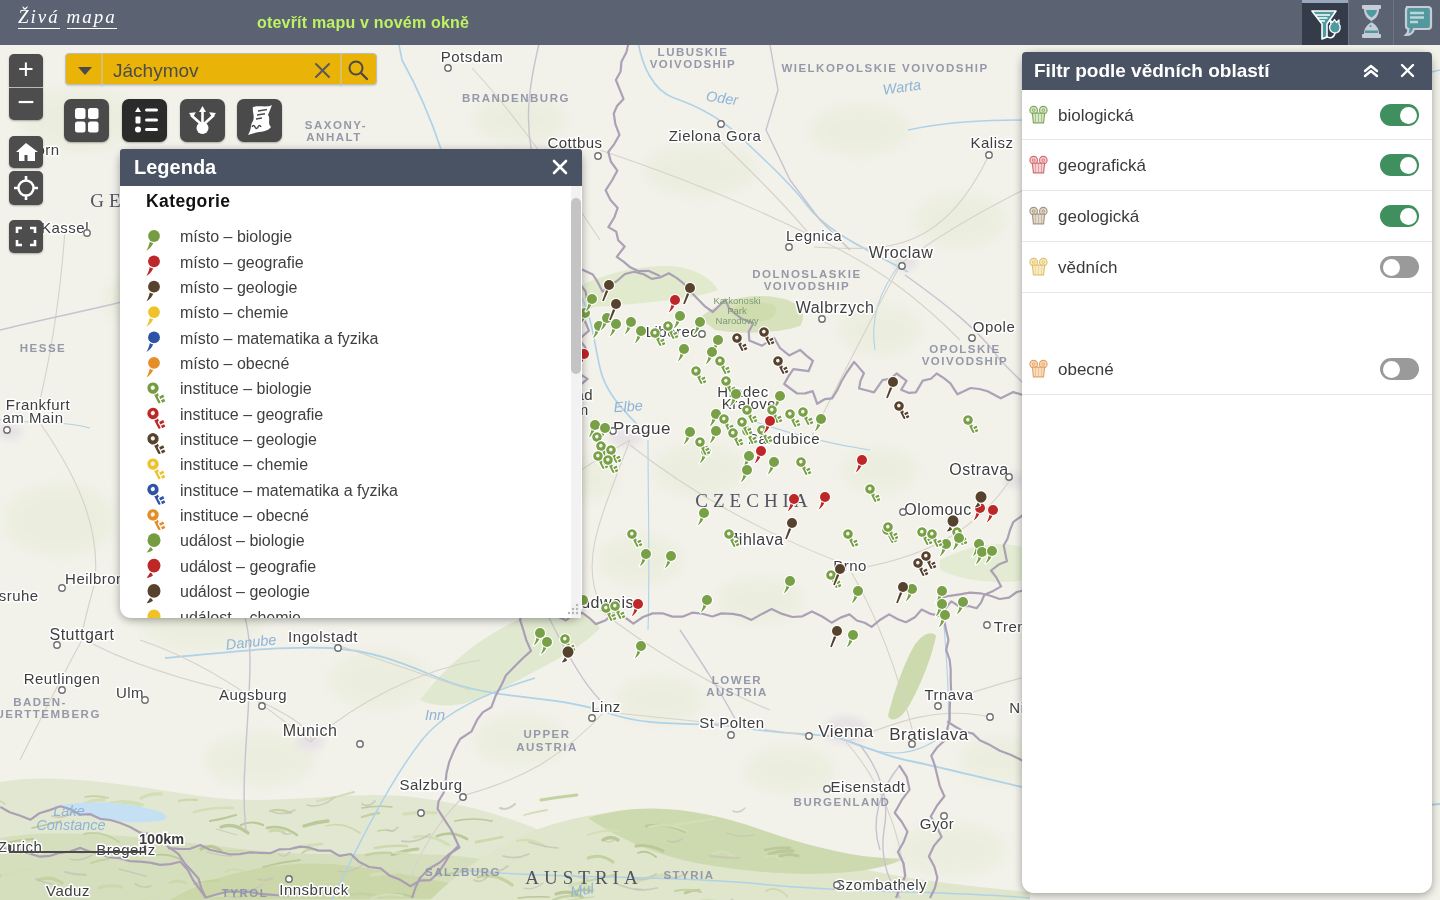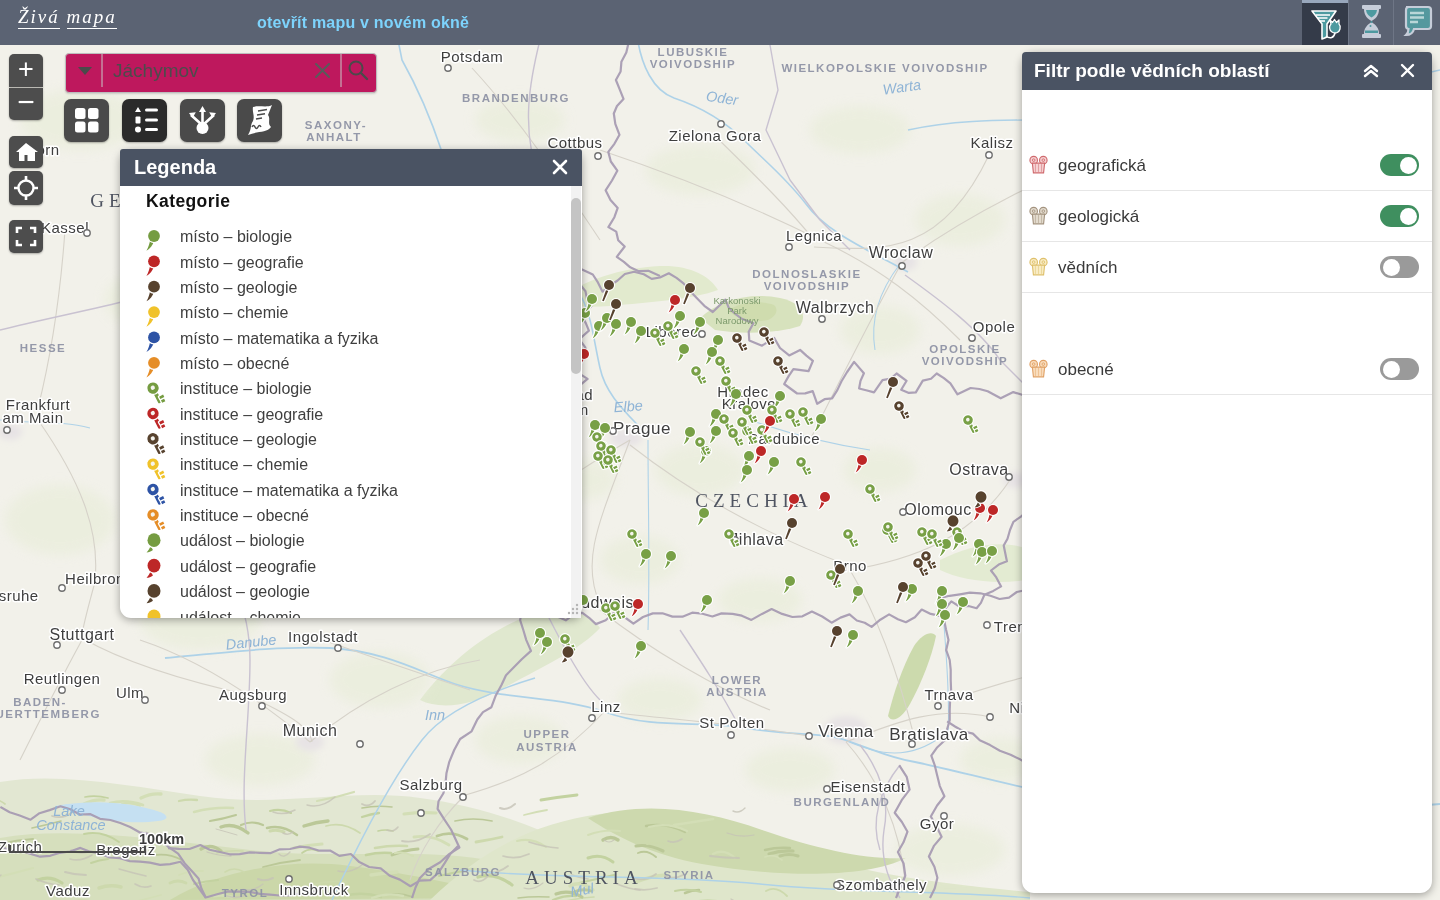--- a/index.html
+++ b/index.html
@@ -3,27 +3,27 @@
 <meta charset="utf-8">
 <style>
   html,body{margin:0;padding:0;width:1440px;height:900px;overflow:hidden;
     font-family:"Liberation Sans",sans-serif;background:#f2f1ea;}
   #map{position:absolute;left:0;top:0;width:1440px;height:900px;}
   
   #topbar{position:absolute;left:0;top:0;width:1440px;height:45px;background:#5b6373;z-index:30;}
   #logo{position:absolute;left:18px;top:6px;color:#ffffff;font-family:"Liberation Serif",serif;
     font-style:italic;font-size:19px;letter-spacing:2px;}
   #logo span{border-bottom:1.5px solid #fff;padding-bottom:1px;}
-  #openmap{position:absolute;left:257px;top:14px;white-space:nowrap;color:#7dd3fc;
+  #openmap{position:absolute;left:257px;top:14px;white-space:nowrap;color:#bef264;
     font-size:16px;font-weight:bold;letter-spacing:.2px;}
   .tbtn{position:absolute;top:0;height:45px;z-index:31;}
   
   .ctl{position:absolute;background:#4d4d4d;border-radius:5px;z-index:20;box-shadow:0 1px 2px rgba(0,0,0,.3);}
   
-  #search{position:absolute;left:65px;top:53px;width:312px;height:40px;background:#be185d;
+  #search{position:absolute;left:65px;top:53px;width:312px;height:32px;background:#eab308;
     border:1px solid #bdbdbd;border-radius:4px;z-index:20;box-sizing:border-box;box-shadow:0 1px 2px rgba(0,0,0,.15);}
   
   .tool{position:absolute;top:99px;width:45px;height:43px;background:#4a4a4a;border-radius:7px;z-index:20;box-shadow:0 1px 2px rgba(0,0,0,.3);}
   
   .panelhead{background:#4a5363;color:#fff;font-weight:bold;}
   #legend{position:absolute;left:120px;top:149px;width:462px;height:469px;z-index:25;
     box-shadow:0 2px 8px rgba(0,0,0,.35);border-radius:11px;background:#fff;}
   #legend .panelhead{height:37px;border-radius:3px 3px 0 0;position:relative;}
   #legend .panelhead .title{position:absolute;left:14px;top:7px;font-size:20px;}
   #filterpanel{position:absolute;left:1022px;top:52px;width:410px;height:841px;z-index:25;
@@ -811,20 +811,39 @@
       <span class="title">Filtr podle vědních oblastí</span>
     <svg style="position:absolute;right:52px;top:11px;" width="18" height="16" viewBox="0 0 18 16">
       <g stroke="#fff" stroke-width="2.4" fill="none" stroke-linecap="round" stroke-linejoin="round">
         <path d="M3,8 L9,3 L15,8 M3,13 L9,8 L15,13"></path>
       </g>
     </svg>
     <svg style="position:absolute;right:17px;top:11px;" width="15" height="15" viewBox="0 0 15 15">
         <path d="M2,2 L13,13 M13,2 L2,13" stroke="#fff" stroke-width="2.4" stroke-linecap="round"></path>
       </svg>
   </div>
+  <div class="frow" style="top:38px;height:50px;">
+    <svg class="licon" style="left:6px;" width="24" height="24" viewBox="0 0 24 24">
+      <g stroke="#7fa55e" fill="#d9e8c6" stroke-width="1.3">
+          <circle cx="6.5" cy="7" r="4.3"></circle>
+          <circle cx="17.5" cy="7" r="4.3"></circle>
+          <path d="M5,10.5 h14 l-1.2,11 h-11.6 Z"></path>
+        </g>
+      <g stroke="#9dbd80" stroke-width="1">
+          <path d="M8.5,11.5 v9 M12,11.5 v9 M15.5,11.5 v9"></path>
+        </g>
+      <circle cx="6.5" cy="7" r="1.5" fill="none" stroke="#7fa55e"></circle>
+        <circle cx="17.5" cy="7" r="1.5" fill="none" stroke="#7fa55e"></circle>
+    </svg>
+    <span class="lbl">biologická</span>
+    <div class="toggle ton">
+        <div class="knob"></div>
+      </div>
+      <div class="sep"></div>
+  </div>
   <div class="frow" style="top:88px;height:51px;">
     <svg class="licon" style="left:6px;" width="24" height="24" viewBox="0 0 24 24">
       <g stroke="#cf6a6e" fill="#f6d2d3" stroke-width="1.3">
           <circle cx="6.5" cy="7" r="4.3"></circle>
           <circle cx="17.5" cy="7" r="4.3"></circle>
           <path d="M5,10.5 h14 l-1.2,11 h-11.6 Z"></path>
         </g>
       <g stroke="#de9699" stroke-width="1">
           <path d="M8.5,11.5 v9 M12,11.5 v9 M15.5,11.5 v9"></path>
         </g>

